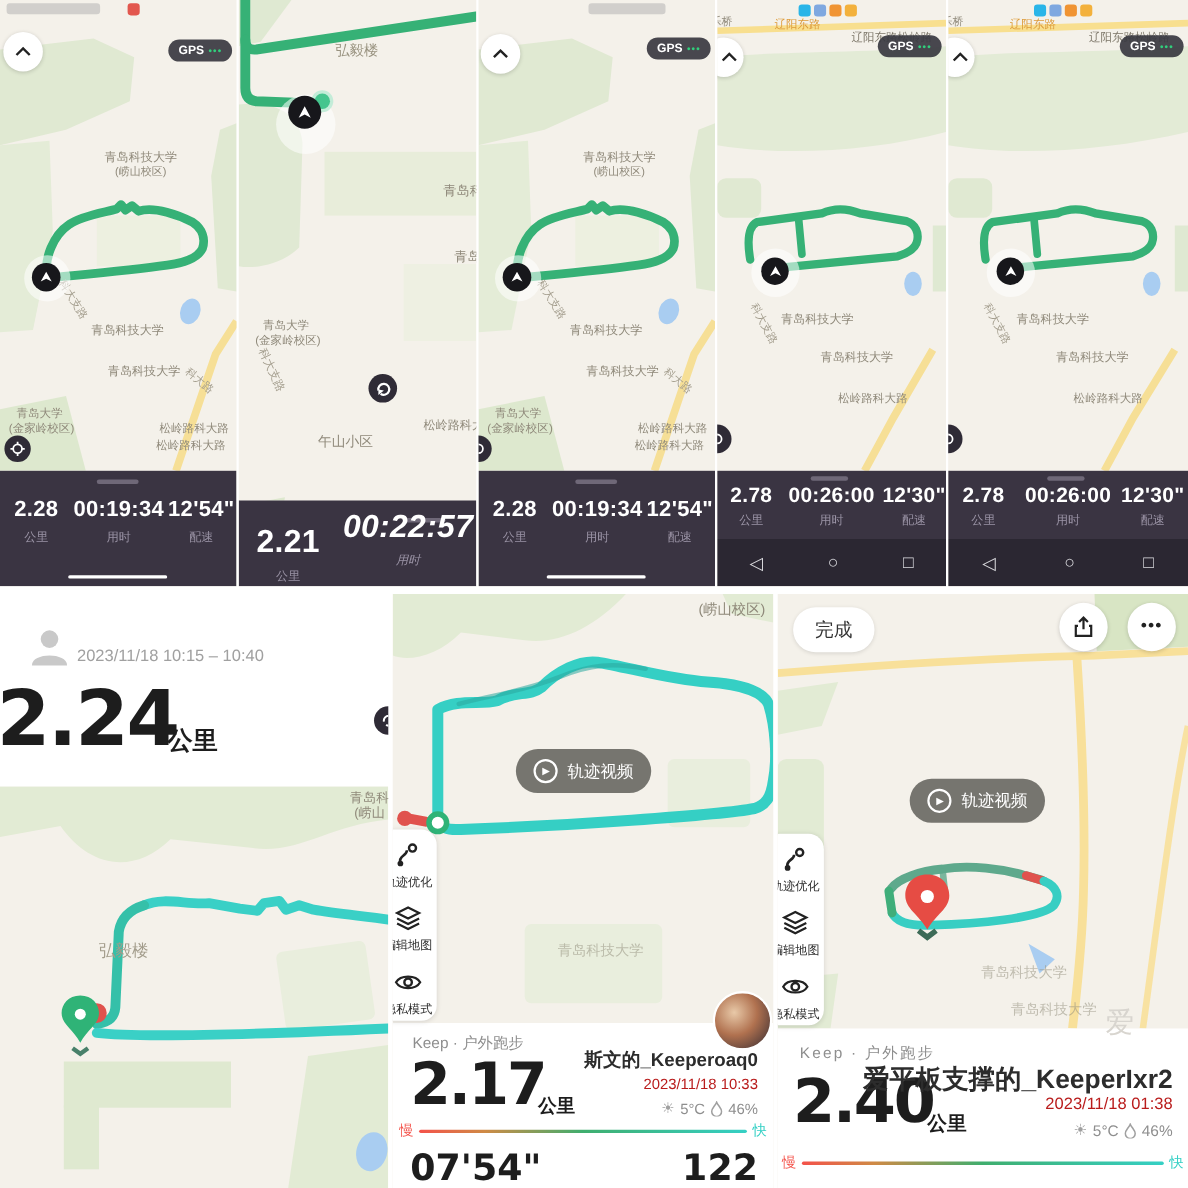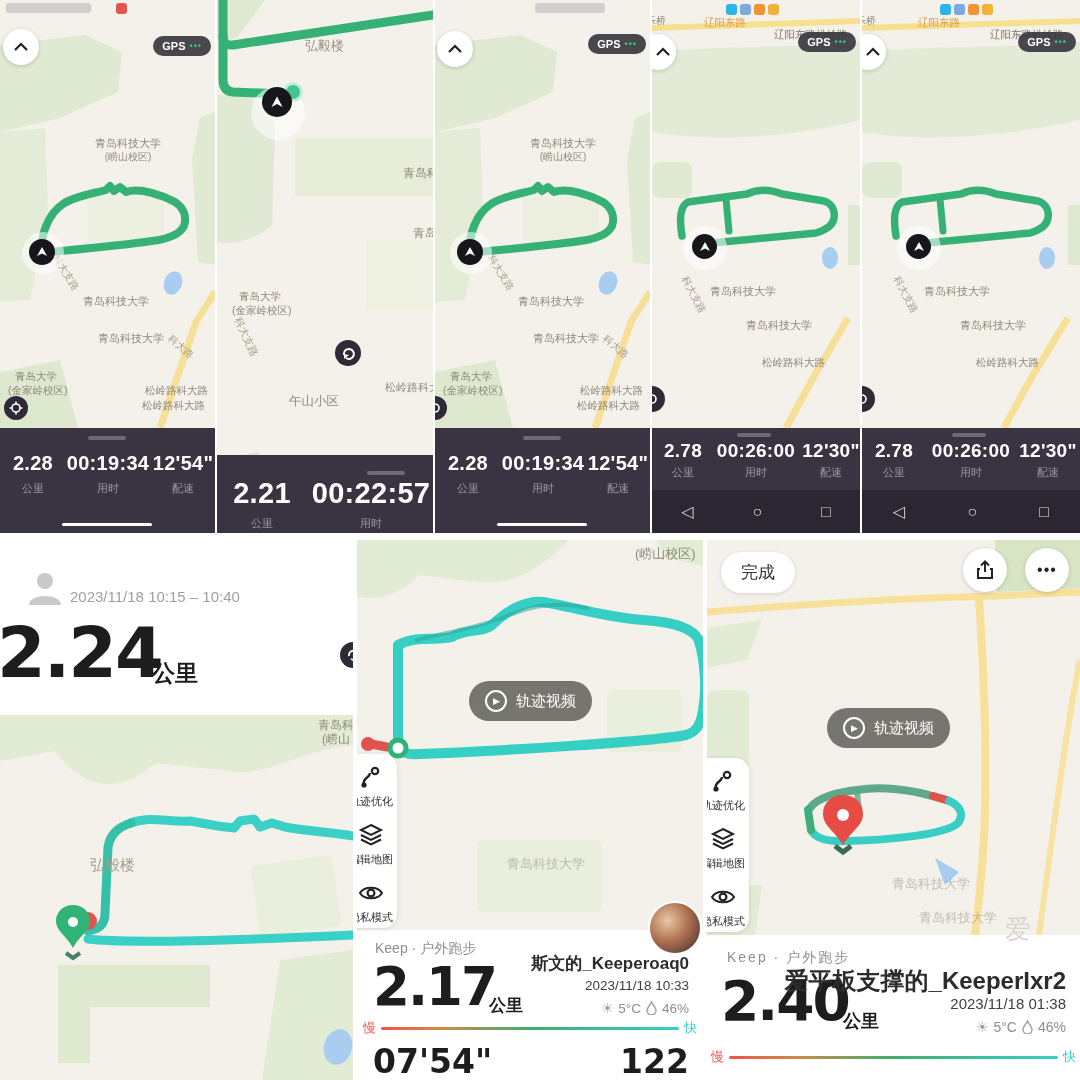--- a/index.html
+++ b/index.html
@@ -36,21 +36,21 @@
   .sbtn{position:absolute;display:flex;flex-direction:column;align-items:center;width:60px;z-index:7;}
   .sbtn .lab{font-size:11px;color:#2e2e2e;margin-top:4px;white-space:nowrap;}
   .bignum{font-weight:900;color:#1d1d1d;letter-spacing:-2px;font-family:"DejaVu Sans",sans-serif;}
   .pacebar{position:absolute;height:3px;border-radius:2px;
     background:linear-gradient(90deg,#f4524a 0%,#cf8a45 20%,#3fae6e 50%,#35d0c5 100%);z-index:3;}
   .slowlab{position:absolute;font-size:13px;color:#f4524a;z-index:4;}
   .fastlab{position:absolute;font-size:13px;color:#35d0c5;z-index:4;}
   .card{position:absolute;left:0;right:0;background:#fff;z-index:5;}
   .appline{position:absolute;font-size:14px;color:#8e8e8e;}
   .uname{position:absolute;right:14px;text-align:right;font-weight:bold;color:#2c2c2c;white-space:nowrap;}
-  .udate{position:absolute;right:14px;text-align:right;color:#404040;white-space:nowrap;}
+  .udate{position:absolute;right:14px;text-align:right;color:#b91c1c;white-space:nowrap;}
   .uweather{position:absolute;right:14px;display:flex;align-items:center;gap:5px;color:#8e8e8e;font-size:13.5px;}
   .statusblur{position:absolute;top:3px;height:10px;border-radius:3px;background:rgba(120,120,125,.28);z-index:2;}
   .reddot{position:absolute;width:11px;height:11px;border-radius:3px;background:#e2574e;z-index:2;}
   .poi{position:absolute;width:11px;height:11px;border-radius:3px;z-index:3;}
   .unit-label{font-weight:bold;color:#1d1d1d;}
 </style>
 </head>
 <body>
 
 <div id="collage">
@@ -150,21 +150,21 @@
     <div class="map-label" style="left:15px;top:304px;font-size:10.5px;">(金家岭校区)</div>
     <div class="map-label" style="left:8px;top:330px;font-size:10.5px;transform:rotate(65deg);color:#a39d8d;">科大支路</div>
     <div class="map-label" style="left:72px;top:393px;font-size:12.5px;">午山小区</div>
     <div class="map-label" style="left:168px;top:380px;font-size:11px;">松岭路科大路</div>
     <div class="statsbar" style="top:455px;bottom:0;">
       <div class="handle" style="left:150px;top:16px;"></div>
       <div class="stat" style="left:0;top:22px;width:90px;">
         <div class="v" style="font-size:29px;">2.21</div>
         <div class="l">公里</div>
       </div>
-      <div class="stat" style="left:92px;top:22px;width:124px;">
+      <div class="stat" style="left:92px;top:8px;width:124px;font-style:italic;">
         <div class="v" style="font-size:29px;">00:22:57</div>
         <div class="l">用时</div>
       </div>
     </div>
   </div>
 
   <div class="panel" id="p3" style="left:435px;top:0;width:215px;height:533px;">
     <div class="statusblur" style="left:100px;width:70px;"></div>
     <svg class="track" width="215" height="428" viewBox="0 0 215 428">
       <path d="M0,45 L85,35 L122,52 L118,92 L60,118 L0,132 Z" fill="#e0e9d2"></path>

